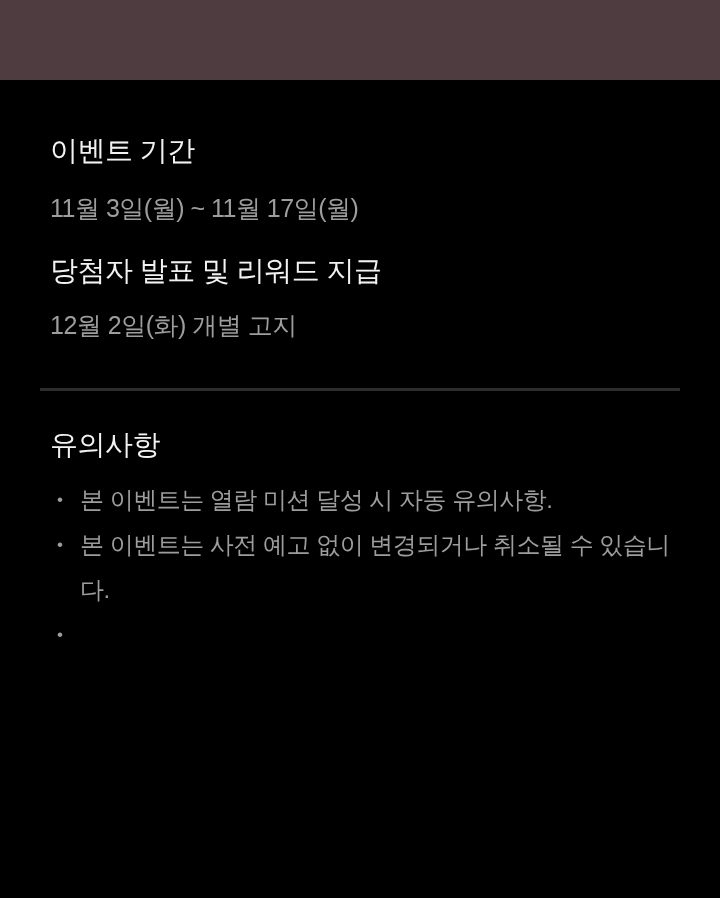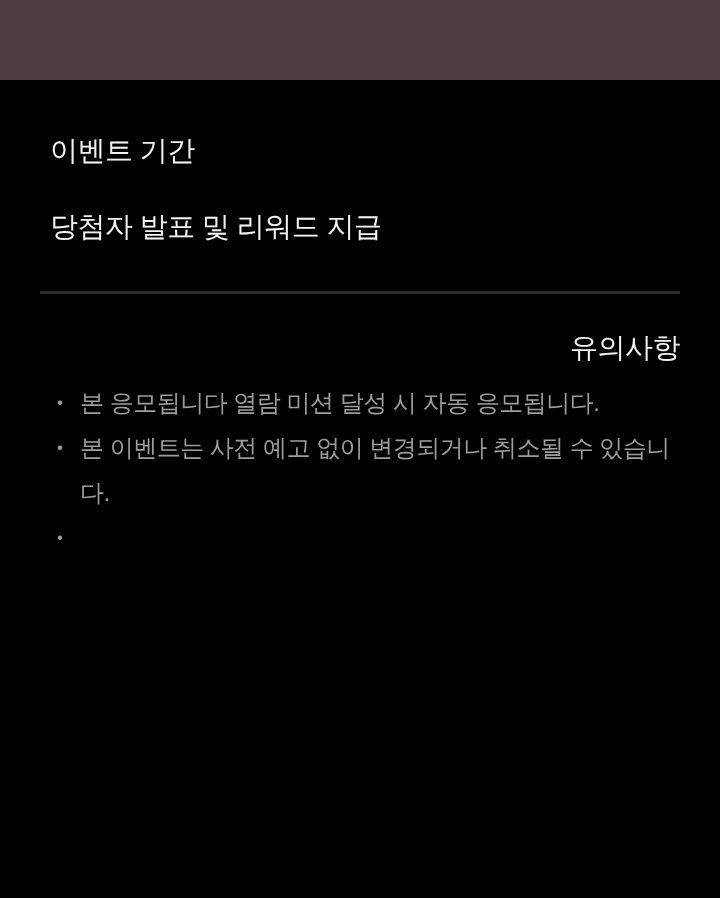--- a/index.html
+++ b/index.html
@@ -30,30 +30,30 @@
   .section-value {
     margin: 0 0 0 10px;
     font-size: 25px;
     line-height: 26px;
     font-weight: 400;
     color: #9d9d9d;
     letter-spacing: -0.5px;
   }
   #event-period-title { margin-top: 57px; }
   #event-period-value { margin-top: 30px; }
-  #winner-title { margin-top: 48px; }
+  #winner-title { margin-top: 36px; }
   #winner-value { margin-top: 27px; }
   .divider {
     border: none;
     height: 3px;
     background: #2d2d2d;
     margin: 50px 0 0 0;
     width: 640px;
   }
-  #notices-title { margin-top: 40px; text-align: right; }
+  #notices-title { margin-top: 40px; }
   .notice-list {
     list-style: none;
     margin: 18px 0 0 0;
     padding: 0 0 0 10px;
   }
   .notice-list li {
     position: relative;
     padding-left: 30px;
     font-size: 24px;
     line-height: 45px;
@@ -71,27 +71,29 @@
 </style>
 </head>
 <body>
 
 <div class="top-band"></div>
 
 <div class="content">
 
   <h2 id="event-period-title" class="section-title">이벤트 기간</h2>
 
+  <p id="event-period-value" class="section-value">11월 3일(월) ~ 11월 17일(월)</p>
 
   <h2 id="winner-title" class="section-title">당첨자 발표 및 리워드 지급</h2>
 
+  <p id="winner-value" class="section-value">12월 2일(화) 개별 고지</p>
 
   <hr class="divider">
 
   <h2 id="notices-title" class="section-title">유의사항</h2>
 
   <ul class="notice-list">
-      <li><span class="bullet">•</span><span>본 응모됩니다 열람 미션 달성 시 자동 응모됩니다.</span></li>
+      <li><span class="bullet">•</span><span>본 이벤트는 열람 미션 달성 시 자동 유의사항.</span></li>
       <li><span class="bullet">•</span><span>본 이벤트는 사전 예고 없이 변경되거나 취소될 수 있습니다.</span></li>
       <li><span class="bullet">•</span></li>
     </ul>
 
 </div>
 
 </body></html>

